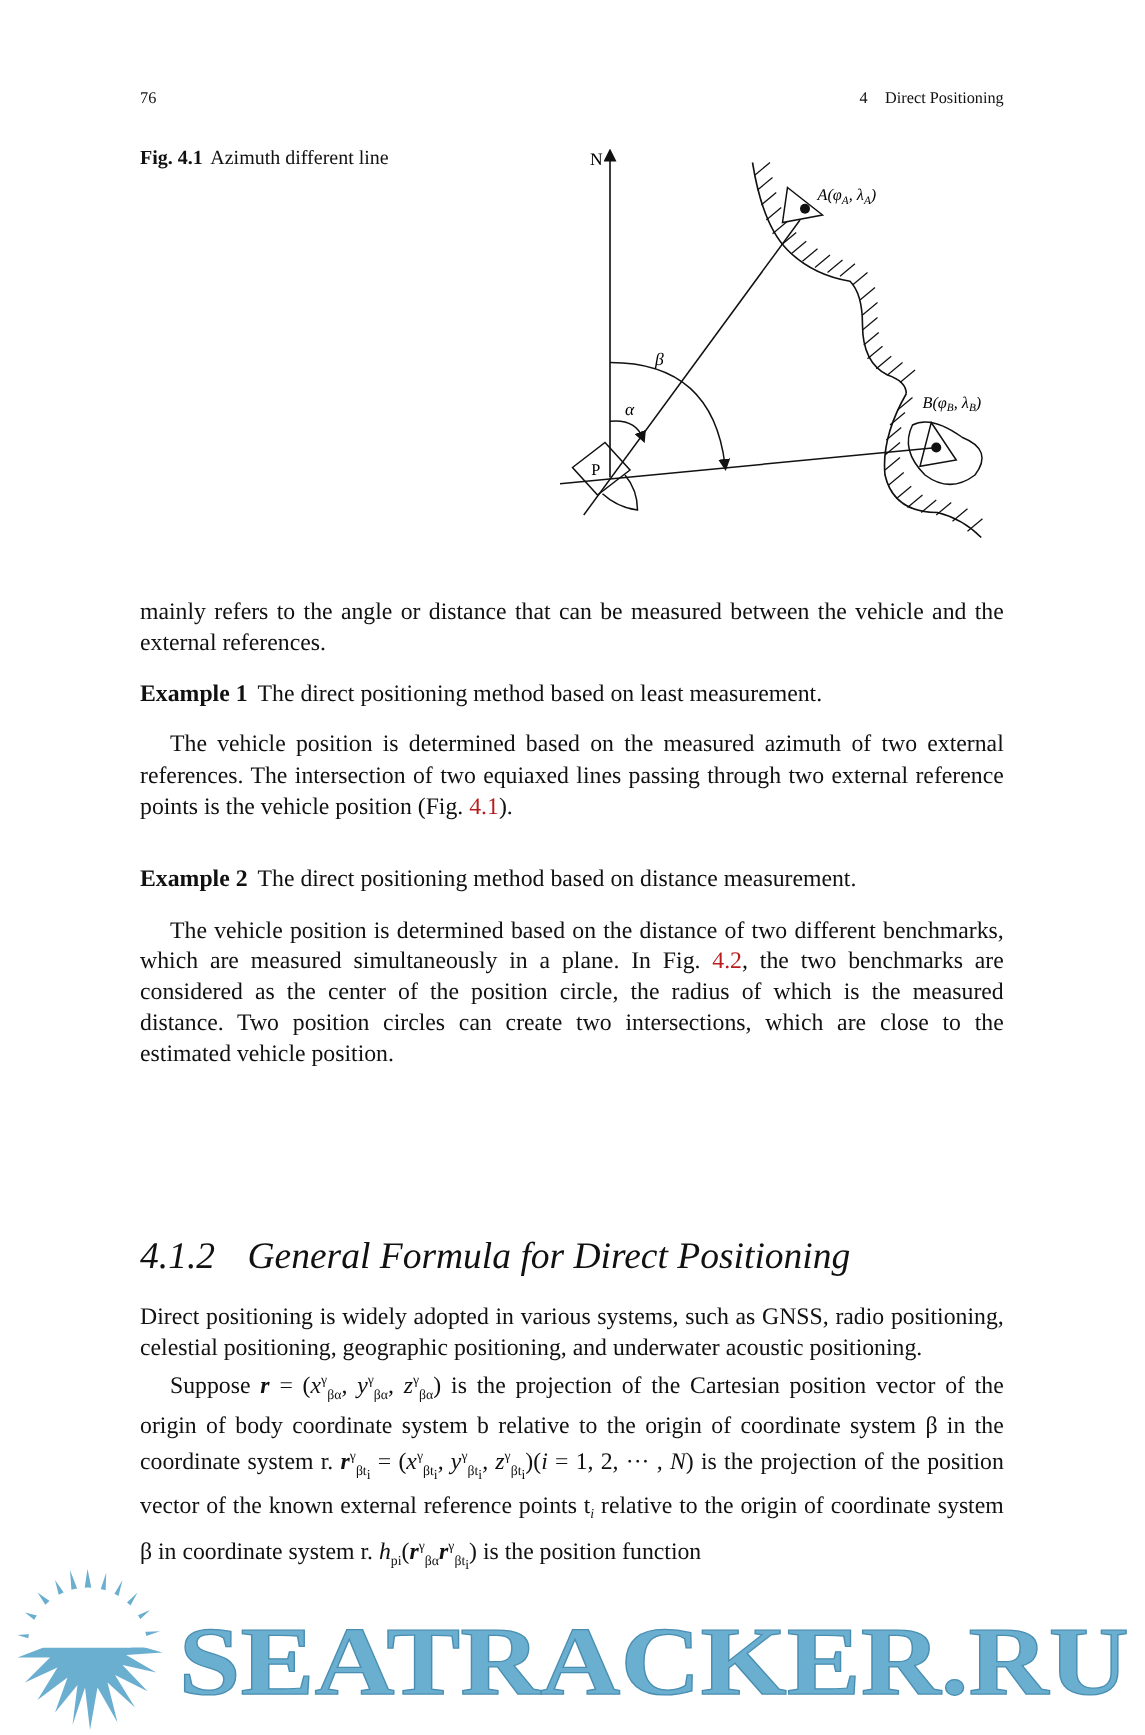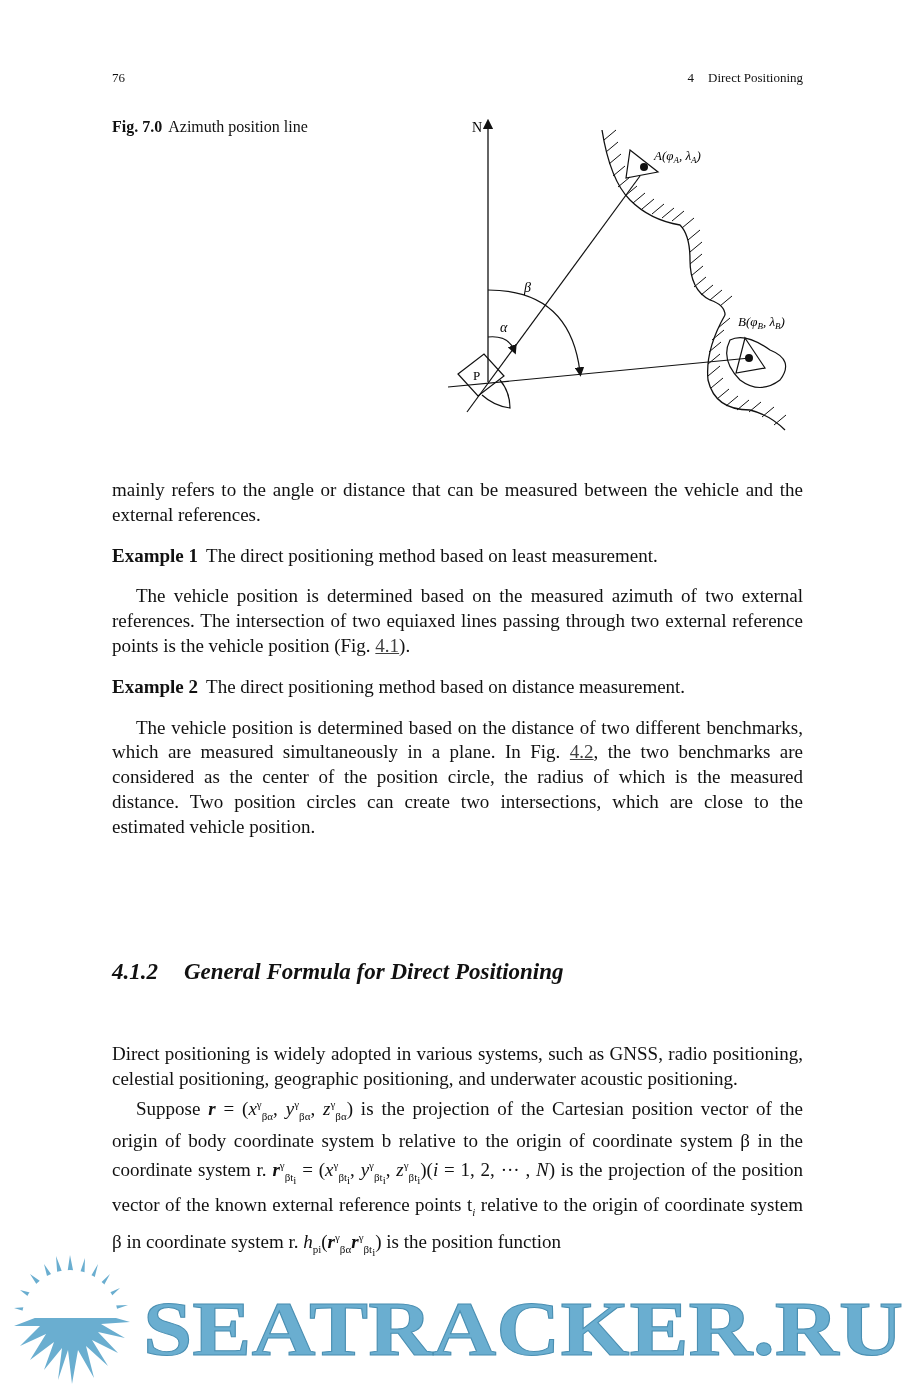--- a/index.html
+++ b/index.html
@@ -10,40 +10,40 @@
   .running-head .chap-num { margin-right: 14px; }
   .fig-caption { position: absolute; top: 116px; left: 112px; width: 210px; font-size: 16px; line-height: 21px; }
   .fig-caption b { font-weight: bold; margin-right: 6px; }
   .figure { position: absolute; top: 110px; left: 440px; width: 370px; height: 330px; }
   .figure svg text { font-family: "Liberation Serif", serif; }
   .body { position: absolute; left: 112px; width: 691px; font-size: 19px; line-height: 24.8px; text-align: justify; }
   .body p { margin: 0; }
   .indent { text-indent: 24px; }
   .example { margin: 0; }
   .example b { margin-right: 8px; }
-  .link { color: #404040; text-decoration: underline; }
-  .section-title { position: absolute; top: 959px; left: 112px; font-size: 23px; font-weight: bold; font-style: italic; }
+  .link { color: #b91c1c; }
+  .section-title { position: absolute; top: 988px; left: 112px; font-size: 30px; font-weight: normal; font-style: italic; }
   .section-title .num { margin-right: 26px; }
   .math i { font-style: italic; }
   .math b { font-style: italic; }
   sub, sup { font-size: 11px; }
   .watermark { position: absolute; left: 0; top: 1250px; width: 868px; height: 138px; }
 </style>
 </head>
 <body>
 
 <div class="page-header">
   <span>76</span>
   <span class="running-head">
     <span class="chap-num">4</span><span>Direct Positioning</span>
   </span>
 </div>
 
 <div class="fig-caption">
-  <b>Fig. 7.0</b><span>Azimuth position line</span>
+  <b>Fig. 4.1</b><span>Azimuth different line</span>
 </div>
 
 <div class="figure">
   <svg width="370" height="330" viewBox="0 0 370 330" xmlns="http://www.w3.org/2000/svg">
     <defs>
       <marker id="arr" markerWidth="8" markerHeight="8" refX="4" refY="4" orient="auto">
         <path d="M0,0 L8,4 L0,8 Z" fill="#111"></path>
       </marker>
     </defs>
 
@@ -112,21 +112,21 @@
     <polygon points="305,228 325,258 296,263" fill="none" stroke="#111" stroke-width="1.2"></polygon>
     <circle cx="309" cy="248" r="4" fill="#111"></circle>
     <text x="298" y="216" font-size="13" font-style="italic"><tspan>B(φ</tspan><tspan font-size="9" dy="3">B</tspan><tspan dy="-3">, λ</tspan><tspan font-size="9" dy="3">B</tspan><tspan dy="-3">)</tspan></text>
   </svg>
 </div>
 
 <div class="body" style="top:478px">
   <p>mainly refers to the angle or distance that can be measured between the vehicle and the external references.</p>
   <p class="example" style="margin-top:16px"><b>Example 1</b><span>The direct positioning method based on least measurement.</span></p>
   <p class="indent" style="margin-top:16px"><span>The vehicle position is determined based on the measured azimuth of two external references. The intersection of two equiaxed lines passing through two external reference points is the vehicle position (Fig. </span><a class="link">4.1</a><span>).</span></p>
-  <p class="example" style="margin-top:16px"><b>Example 2</b><span>The direct positioning method based on distance measurement.</span></p>
+  <p class="example" style="margin-top:33px"><b>Example 2</b><span>The direct positioning method based on distance measurement.</span></p>
   <p class="indent" style="margin-top:16px"><span>The vehicle position is determined based on the distance of two different benchmarks, which are measured simultaneously in a plane. In Fig. </span><a class="link">4.2</a><span>, the two benchmarks are considered as the center of the position circle, the radius of which is the measured distance. Two position circles can create two intersections, which are close to the estimated vehicle position.</span></p>
 </div>
 
 <div class="section-title">
   <span class="num">4.1.2</span><span>General Formula for Direct Positioning</span>
 </div>
 
 <div class="body" style="top:1042px">
   <p>Direct positioning is widely adopted in various systems, such as GNSS, radio positioning, celestial positioning, geographic positioning, and underwater acoustic positioning.</p>
   <p class="indent math"><span>Suppose </span><b>r</b> = (<i>x</i><sup>γ</sup><sub>βα</sub>, <i>y</i><sup>γ</sup><sub>βα</sub>, <i>z</i><sup>γ</sup><sub>βα</sub>)<span> is the projection of the Cartesian position vector of the origin of body coordinate system b relative to the origin of coordinate system β in the coordinate system r. </span><b>r</b><sup>γ</sup><sub>βt<sub>i</sub></sub> = (<i>x</i><sup>γ</sup><sub>βt<sub>i</sub></sub>, <i>y</i><sup>γ</sup><sub>βt<sub>i</sub></sub>, <i>z</i><sup>γ</sup><sub>βt<sub>i</sub></sub>)(<i>i</i> = 1, 2, ··· , <i>N</i>)<span> is the projection of the position vector of the known external reference points t</span><sub><i>i</i></sub><span> relative to the origin of coordinate system β in coordinate system r. </span><i>h</i><sub>pi</sub>(<b>r</b><sup>γ</sup><sub>βα</sub><b>r</b><sup>γ</sup><sub>βt<sub>i</sub></sub>)<span> is the position function</span></p>

